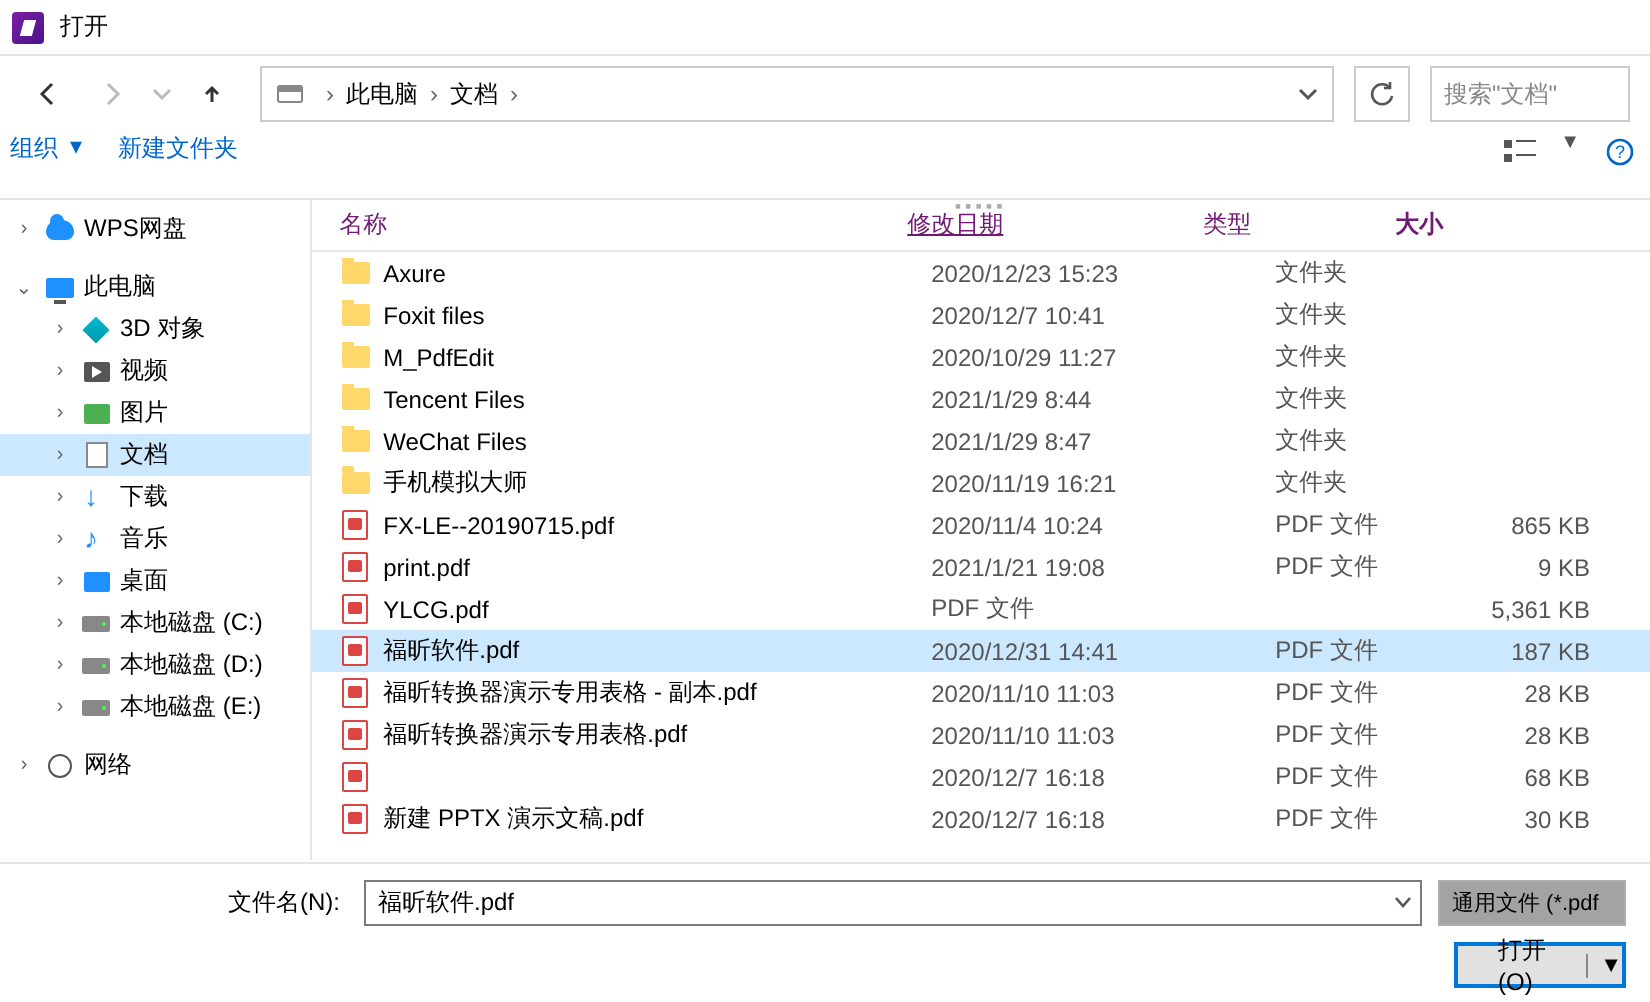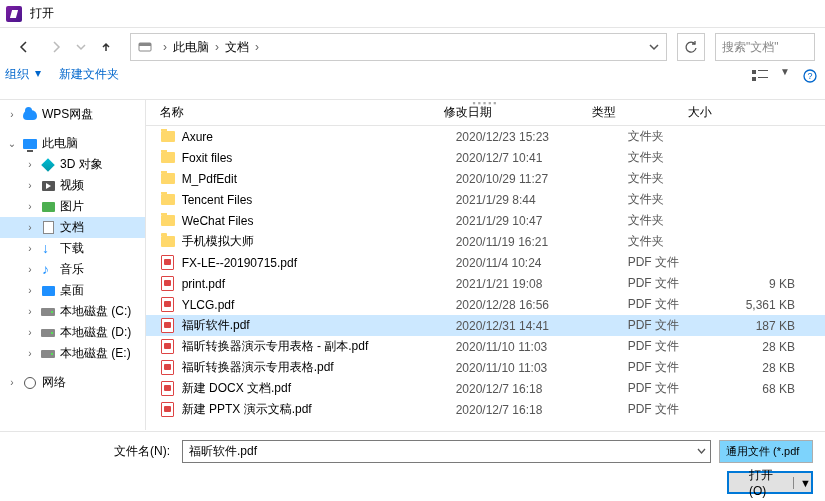--- a/index.html
+++ b/index.html
@@ -23,45 +23,45 @@
   .tb-iconbtn { width: 20px; height: 20px; display: flex; align-items: center; justify-content: center; }
   .main { display: flex; height: 330px; }
   .sidebar { width: 164px; border-right: 1px solid #e5e5e5; overflow: hidden; padding-top: 4px; position: relative; }
   .tree-item { display: flex; align-items: center; height: 21px; padding-left: 6px; gap: 4px; }
   .tree-item.selected { background: #cce8ff; }
   .tree-item .chev { width: 12px; color: #666; font-size: 10px; display: inline-block; text-align: center; }
   .tree-item .ticon { width: 16px; height: 16px; display: flex; align-items: center; justify-content: center; }
   .tree-item .tlabel { white-space: nowrap; }
   .content { flex: 1; position: relative; }
   .file-header { display: flex; height: 26px; align-items: center; border-bottom: 1px solid #e5e5e5; position: relative; }
-  .fh-col { padding-left: 14px; color: #000000; position: relative; }
+  .fh-col { padding-left: 14px; color: #701a75; position: relative; }
   .fh-col.name { width: 284px; }
-  .fh-col.date { width: 148px; }
+  .fh-col.date { width: 148px; text-decoration: underline; }
   .fh-col.type { width: 96px; }
-  .fh-col.size { flex: 1; }
+  .fh-col.size { flex: 1; font-weight: bold; }
   .grip { position: absolute; left: 50%; top: -2px; transform: translateX(-50%); color: #aaa; font-size: 9px; letter-spacing: 2px; }
   .file-list { overflow-y: auto; height: 302px; }
   .file-row { display: flex; height: 21px; align-items: center; gap: 24px; }
   .file-row.selected { background: #cce8ff; }
   .file-row .cell { white-space: nowrap; overflow: hidden; }
   .file-row .cname { width: 284px; padding-left: 14px; display: flex; align-items: center; gap: 6px; }
   .file-row .cdate { width: 148px; color: #555; padding-left: 2px; }
   .file-row .ctype { width: 96px; color: #555; padding-left: 2px; }
   .file-row .csize { flex: 1; text-align: right; padding-right: 30px; color: #555; }
   .ficon { width: 16px; height: 16px; display: inline-flex; align-items: center; justify-content: center; flex-shrink: 0; }
   .folder-i { width: 14px; height: 11px; background: #ffd86b; border-radius: 1px; position: relative; }
   .folder-i::before { content: ""; position: absolute; top: -3px; left: 0; width: 6px; height: 3px; background: #ffd86b; border-radius: 1px 1px 0 0; }
   .pdf-i { width: 13px; height: 15px; background: #fff; border: 1px solid #d44; border-radius: 1px; position: relative; }
   .pdf-i::after { content: ""; position: absolute; top: 3px; left: 2px; width: 7px; height: 6px; background: #d44; border-radius: 1px; }
   .bottom { position: absolute; bottom: 0; left: 0; right: 0; height: 70px; border-top: 1px solid #e5e5e5; background: #fff; padding: 8px 12px; }
   .fn-row { display: flex; align-items: center; gap: 8px; margin-bottom: 8px; }
   .fn-label { width: 162px; text-align: right; padding-right: 4px; }
   .fn-input { flex: 1; height: 23px; border: 1px solid #7a7a7a; padding: 0 6px; display: flex; align-items: center; position: relative; }
   .fn-input .dd { position: absolute; right: 4px; color: #555; }
-  .filter { width: 94px; height: 23px; border: 1px solid #adadad; background: #7dd3fc; display: flex; align-items: center; padding: 0 6px; font-size: 11px; white-space: nowrap; overflow: hidden; }
+  .filter { width: 94px; height: 23px; border: 1px solid #adadad; background: #a3a3a3; display: flex; align-items: center; padding: 0 6px; font-size: 11px; white-space: nowrap; overflow: hidden; }
   .btn-row { display: flex; justify-content: flex-end; gap: 8px; }
   .btn { width: 86px; height: 23px; border: 1px solid #adadad; background: #e1e1e1; display: flex; align-items: center; justify-content: center; padding-left: 20px; }
   .btn.primary { border: 2px solid #0078d7; background: #e1e1e1; }
   
   .i-cloud { width:14px; height:10px; background:#1e90ff; border-radius:6px 6px 4px 4px; position:relative; }
   .i-cloud::before{content:"";position:absolute;width:7px;height:7px;background:#1e90ff;border-radius:50%;top:-3px;left:2px;}
   .i-monitor{width:14px;height:10px;background:#1e90ff;border-radius:1px;position:relative;}
   .i-monitor::after{content:"";position:absolute;bottom:-3px;left:4px;width:6px;height:2px;background:#555;}
   .i-3d{width:12px;height:12px;background:linear-gradient(135deg,#00bcd4,#0097a7);transform:rotate(45deg) scale(0.8);}
   .i-video{width:13px;height:10px;background:#555;border-radius:1px;position:relative;}
@@ -305,21 +305,21 @@
           <div class="cell ctype">文件夹</div>
           <div class="cell csize"></div>
         </div>
         <div class="file-row">
           <div class="cell cname">
             <span class="ficon">
               <span class="folder-i"></span>
             </span>
             <span>WeChat Files</span>
           </div>
-          <div class="cell cdate">2021/1/29 10:47</div>
+          <div class="cell cdate">2021/1/29 8:47</div>
           <div class="cell ctype">文件夹</div>
           <div class="cell csize"></div>
         </div>
         <div class="file-row">
           <div class="cell cname">
             <span class="ficon">
               <span class="folder-i"></span>
             </span>
             <span>手机模拟大师</span>
           </div>
@@ -329,40 +329,40 @@
         </div>
         <div class="file-row">
           <div class="cell cname">
             <span class="ficon">
               <span class="pdf-i"></span>
             </span>
             <span>FX-LE--20190715.pdf</span>
           </div>
           <div class="cell cdate">2020/11/4 10:24</div>
           <div class="cell ctype">PDF 文件</div>
+          <div class="cell csize">865 KB</div>
         </div>
         <div class="file-row">
           <div class="cell cname">
             <span class="ficon">
               <span class="pdf-i"></span>
             </span>
             <span>print.pdf</span>
           </div>
           <div class="cell cdate">2021/1/21 19:08</div>
           <div class="cell ctype">PDF 文件</div>
           <div class="cell csize">9 KB</div>
         </div>
         <div class="file-row">
           <div class="cell cname">
             <span class="ficon">
               <span class="pdf-i"></span>
             </span>
             <span>YLCG.pdf</span>
           </div>
-          <div class="cell cdate">2020/12/28 16:56</div>
           <div class="cell ctype">PDF 文件</div>
           <div class="cell csize">5,361 KB</div>
         </div>
         <div class="file-row selected">
           <div class="cell cname">
             <span class="ficon">
               <span class="pdf-i"></span>
             </span>
             <span>福昕软件.pdf</span>
           </div>
@@ -390,35 +390,35 @@
           </div>
           <div class="cell cdate">2020/11/10 11:03</div>
           <div class="cell ctype">PDF 文件</div>
           <div class="cell csize">28 KB</div>
         </div>
         <div class="file-row">
           <div class="cell cname">
             <span class="ficon">
               <span class="pdf-i"></span>
             </span>
-            <span>新建 DOCX 文档.pdf</span>
           </div>
           <div class="cell cdate">2020/12/7 16:18</div>
           <div class="cell ctype">PDF 文件</div>
           <div class="cell csize">68 KB</div>
         </div>
         <div class="file-row">
           <div class="cell cname">
             <span class="ficon">
               <span class="pdf-i"></span>
             </span>
             <span>新建 PPTX 演示文稿.pdf</span>
           </div>
           <div class="cell cdate">2020/12/7 16:18</div>
           <div class="cell ctype">PDF 文件</div>
+          <div class="cell csize">30 KB</div>
         </div>
       </div>
   </div>
 </div>
 
 <div class="bottom">
   <div class="fn-row">
     <div class="fn-label">文件名(N):</div>
     <div class="fn-input">
       <span>福昕软件.pdf</span>

